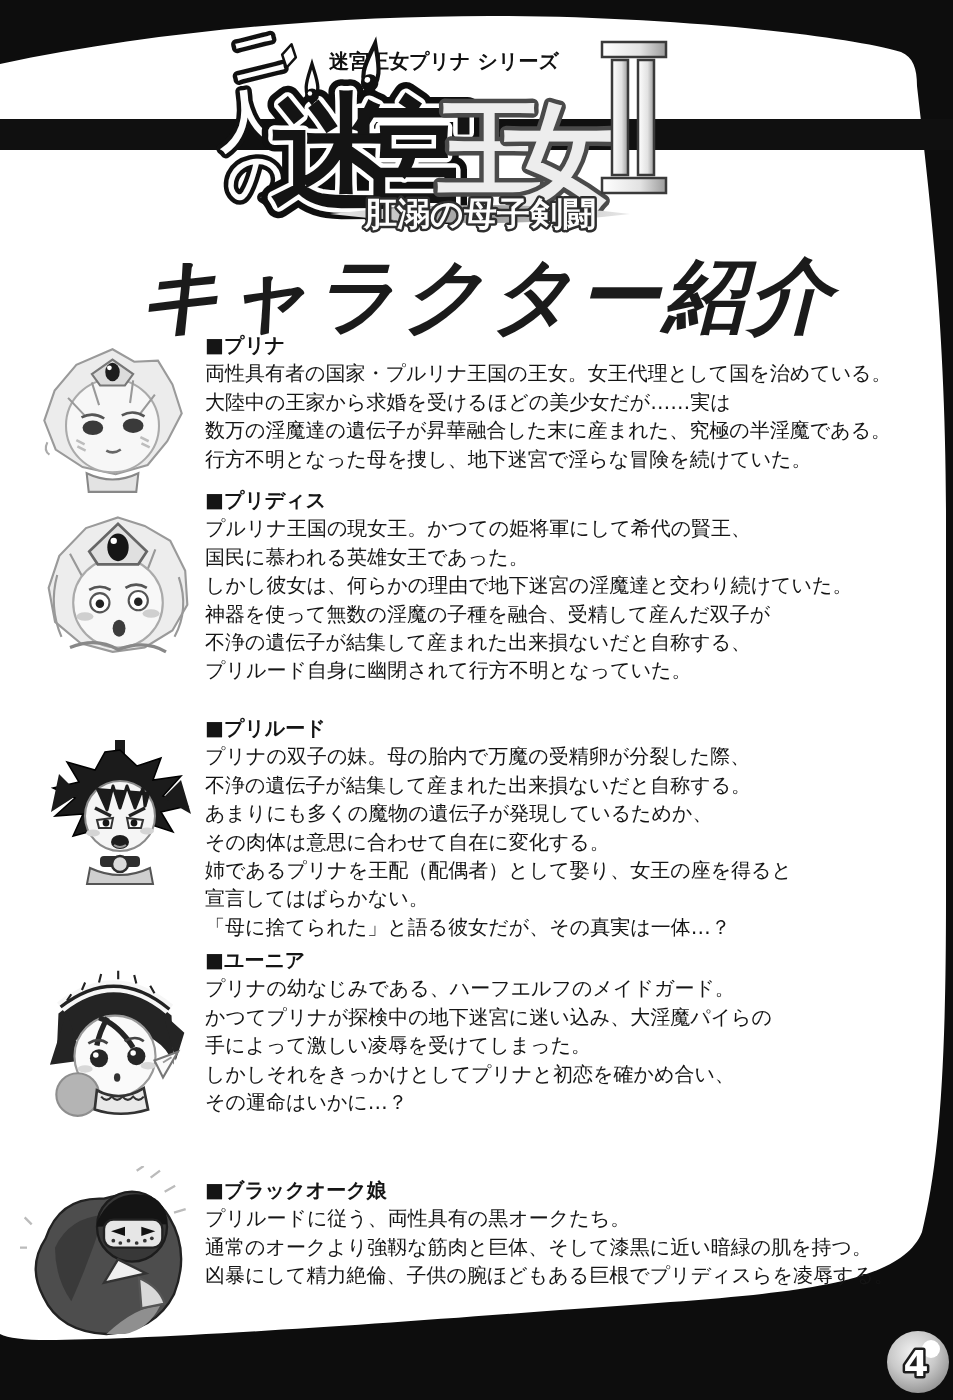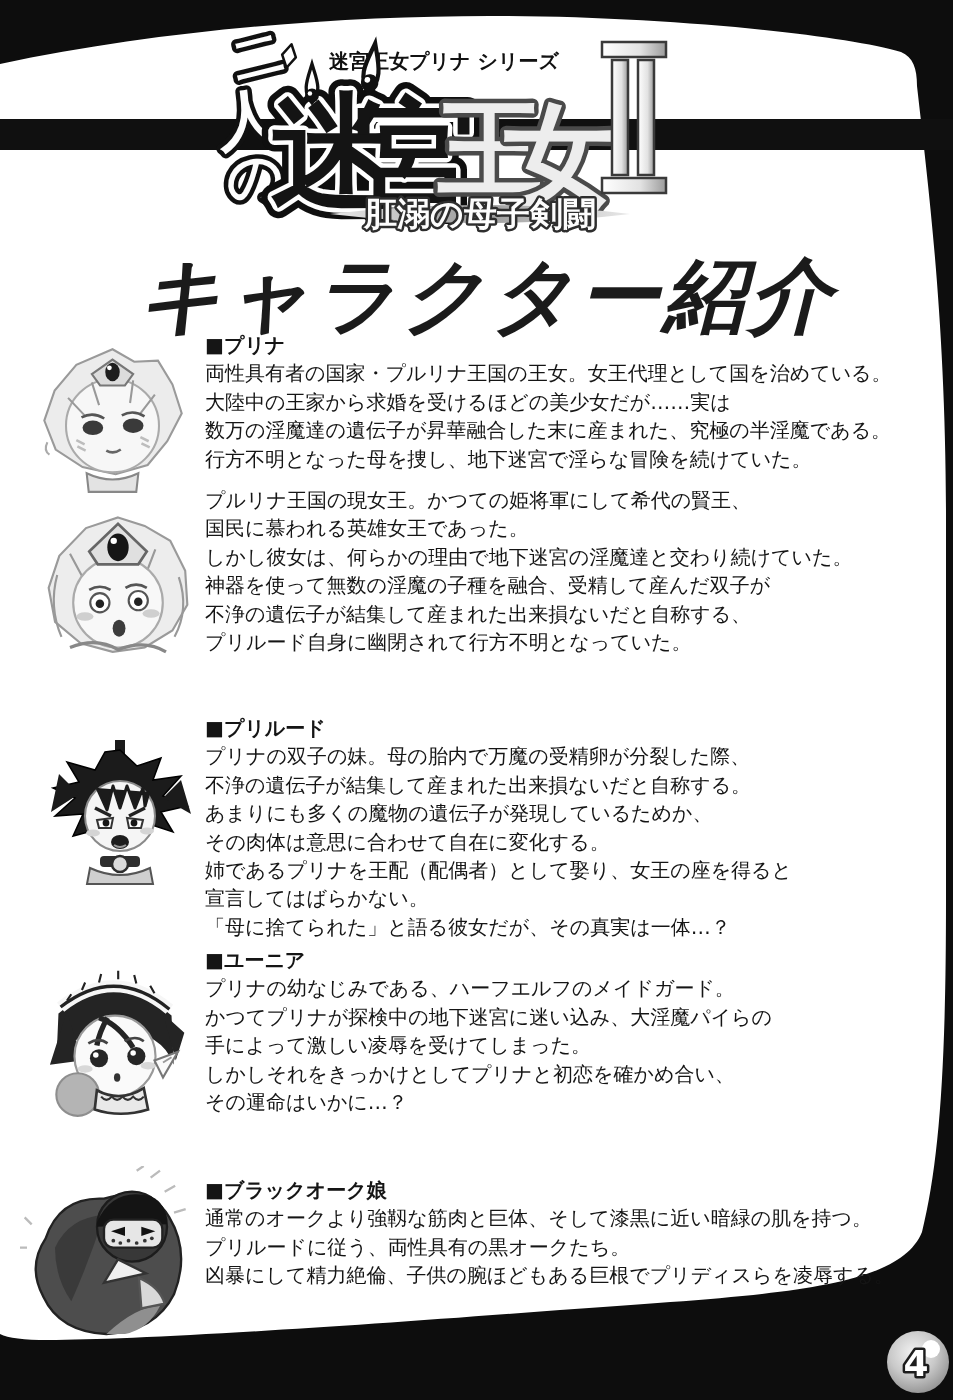--- a/index.html
+++ b/index.html
@@ -152,20 +152,21 @@
       <circle cx="58" cy="86" r="9" fill="#fff" stroke="#555" stroke-width="2"></circle>
       <circle cx="58" cy="87" r="4" fill="#222"></circle>
       <circle cx="94" cy="84" r="9" fill="#fff" stroke="#555" stroke-width="2"></circle>
       <circle cx="94" cy="85" r="4" fill="#222"></circle>
       <ellipse cx="44" cy="99" rx="8" ry="4" fill="#cfcfcf"></ellipse>
       <ellipse cx="106" cy="96" rx="8" ry="4" fill="#cfcfcf"></ellipse>
       <ellipse cx="76" cy="110" rx="6" ry="8" fill="#3c3c3c"></ellipse>
       <path d="M30,128 Q55,118 75,130 Q100,120 120,132" stroke="#888" stroke-width="3" fill="none"></path>
     </svg>
     <div class="txt">
+      <div class="hdr"><span>■</span><span>プリディス</span></div>
       <div>プルリナ王国の現女王。かつての姫将軍にして希代の賢王、</div>
       <div>国民に慕われる英雄女王であった。</div>
       <div>しかし彼女は、何らかの理由で地下迷宮の淫魔達と交わり続けていた。</div>
       <div>神器を使って無数の淫魔の子種を融合、受精して産んだ双子が</div>
       <div>不浄の遺伝子が結集して産まれた出来損ないだと自称する、</div>
       <div>プリルード自身に幽閉されて行方不明となっていた。</div>
     </div>
   </div>
 
   <div class="sec" style="top:714px">
@@ -249,19 +250,19 @@
         <circle cx="86" cy="66" r="1.6" fill="#333"></circle>
       <circle cx="93" cy="64" r="1.6" fill="#333"></circle>
         <circle cx="100" cy="66" r="1.6" fill="#333"></circle>
       <circle cx="107" cy="64" r="1.6" fill="#333"></circle>
         <circle cx="113" cy="62" r="1.6" fill="#333"></circle>
       <path d="M84,80 L108,92 L72,100 Z" fill="#efefef" stroke="#333" stroke-width="2"></path>
       <path d="M102,96 Q120,104 124,118 L104,122 Z" fill="#d9d9d9" stroke="#555" stroke-width="2"></path>
     </svg>
     <div class="txt">
       <div class="hdr"><span>■</span><span>ブラックオーク娘</span></div>
+      <div>プリルードに従う、両性具有の黒オークたち。</div>
       <div>通常のオークより強靱な筋肉と巨体、そして漆黒に近い暗緑の肌を持つ。</div>
-      <div>プリルードに従う、両性具有の黒オークたち。</div>
       <div>凶暴にして精力絶倫、子供の腕ほどもある巨根でプリディスらを凌辱する。</div>
     </div>
   </div>
 
 </div>
 
 </body></html>

